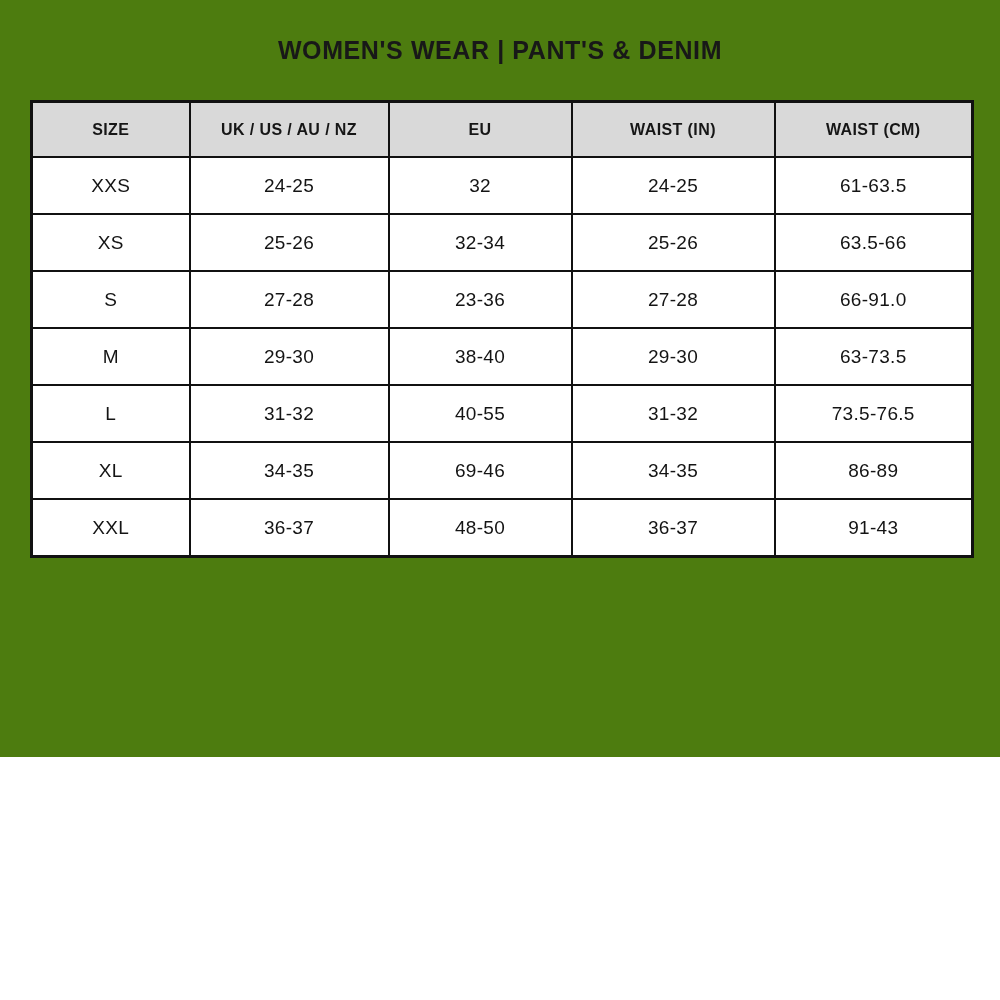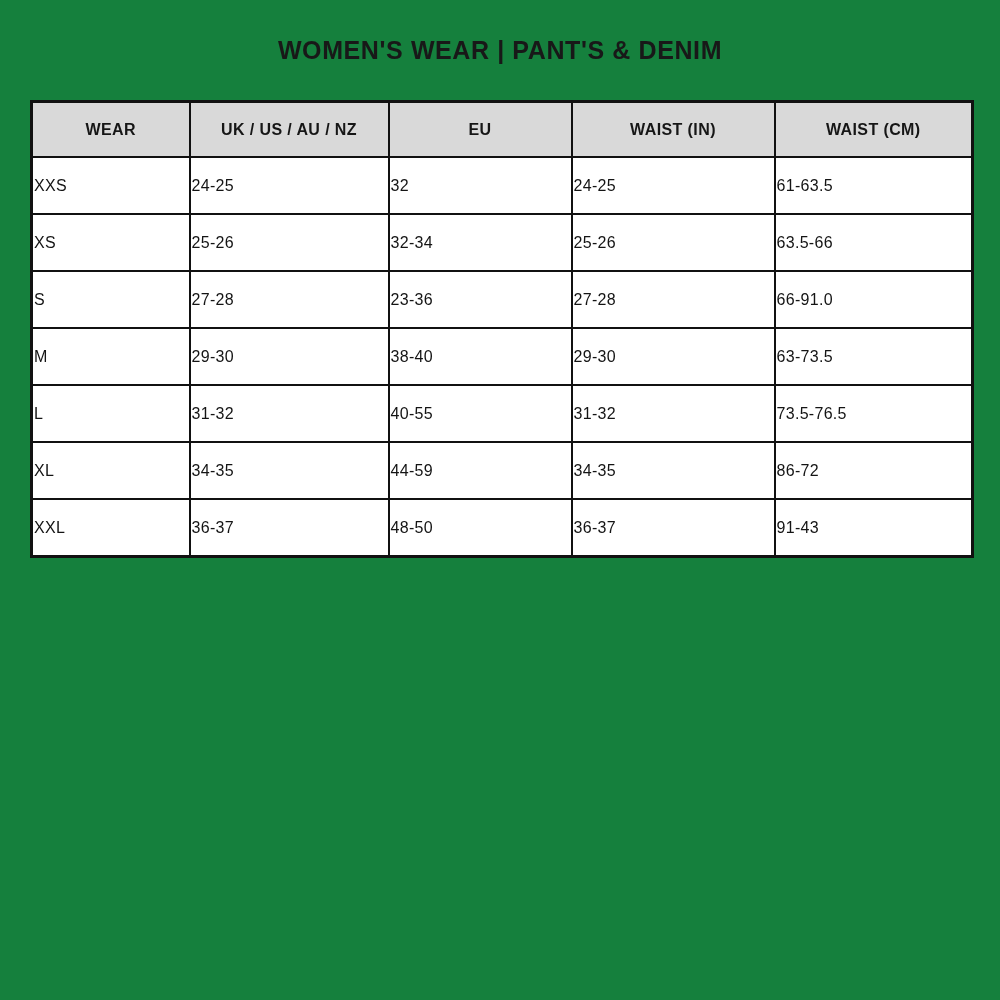--- a/index.html
+++ b/index.html
@@ -7,22 +7,22 @@
     padding: 0;
     width: 1000px;
     height: 1000px;
     background: #ffffff;
     font-family: "Liberation Sans", sans-serif;
     color: #1a1a1a;
   }
   .page {
     position: relative;
     width: 1000px;
-    height: 1000px;
-    background: #15803d;
+    height: 757px;
+    background: #4d7c0f;
     overflow: hidden;
   }
   .page-title {
     position: absolute;
     top: 36px;
     left: 0;
     width: 1000px;
     text-align: center;
     font-size: 25px;
     font-weight: 700;
@@ -51,22 +51,23 @@
     font-size: 16px;
     font-weight: 700;
     letter-spacing: 0.4px;
     text-align: center;
     vertical-align: middle;
     color: #161616;
   }
   table.size-table td {
     height: 53px;
     background: #ffffff;
-    font-size: 16px;
+    font-size: 19px;
     font-weight: 400;
+    text-align: center;
     vertical-align: middle;
     color: #141414;
     letter-spacing: 0.3px;
   }
 </style>
 </head>
 <body>
 
 <div class="page">
 
@@ -75,21 +76,21 @@
   <table class="size-table">
     <colgroup>
       <col style="width:158px">
       <col style="width:199px">
       <col style="width:183px">
       <col style="width:203px">
       <col style="width:198px">
     </colgroup>
     <thead>
       <tr>
-        <th>WEAR</th>
+        <th>SIZE</th>
         <th>UK / US / AU / NZ</th>
         <th>EU</th>
         <th>WAIST (IN)</th>
         <th>WAIST (CM)</th>
       </tr>
     </thead>
     <tbody>
       <tr>
         <td>XXS</td>
         <td>24-25</td>
@@ -121,23 +122,23 @@
       <tr>
         <td>L</td>
         <td>31-32</td>
         <td>40-55</td>
         <td>31-32</td>
         <td>73.5-76.5</td>
       </tr>
       <tr>
         <td>XL</td>
         <td>34-35</td>
-        <td>44-59</td>
+        <td>69-46</td>
         <td>34-35</td>
-        <td>86-72</td>
+        <td>86-89</td>
       </tr>
       <tr>
         <td>XXL</td>
         <td>36-37</td>
         <td>48-50</td>
         <td>36-37</td>
         <td>91-43</td>
       </tr>
     </tbody>
   </table>

